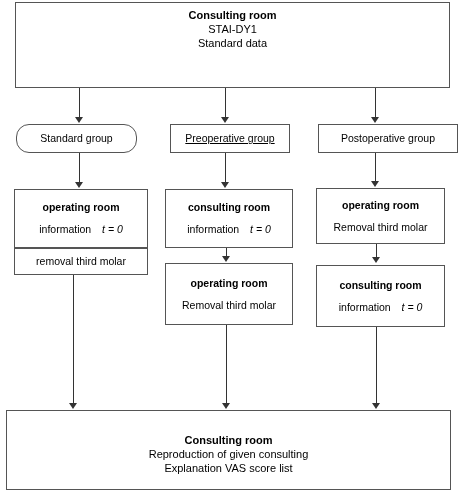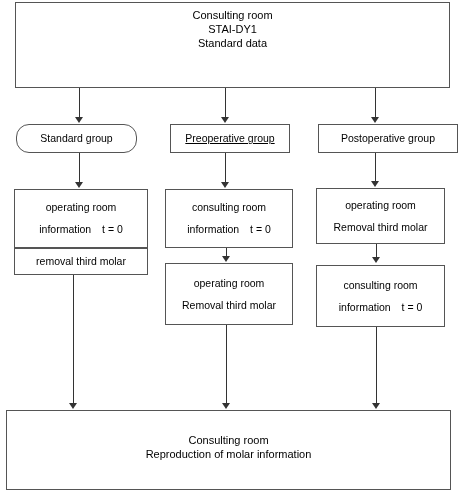--- a/index.html
+++ b/index.html
@@ -2,22 +2,22 @@
 <html><head>
 <meta charset="utf-8">
 <style>
   html,body{margin:0;padding:0;background:#ffffff;}
   body{width:458px;height:499px;position:relative;overflow:hidden;
        font-family:"Liberation Sans","DejaVu Sans",sans-serif;color:#000;}
   #canvas{position:absolute;left:0;top:0;width:458px;height:499px;}
   .box{position:absolute;box-sizing:border-box;border:1px solid #555;background:#fff;
        display:flex;flex-direction:column;align-items:center;justify-content:center;}
   .box .ln{display:block;width:100%;text-align:center;line-height:13px;}
-  .ttl{font-weight:normal;}
-  .ital{margin-left:8px;}
+  .ttl{font-weight:bold;}
+  .ital{font-style:italic;margin-left:8px;}
   .vline{position:absolute;background:#333;width:1px;}
   .arrowhead{position:absolute;width:0;height:0;border-left:4px solid transparent;
              border-right:4px solid transparent;border-top:6px solid #333;}
   #topbox{left:15px;top:2px;width:435px;height:86px;font-size:11px;justify-content:flex-start;padding-top:5px;}
   #topbox .ln{line-height:14px;}
   #grp-std{left:16px;top:124px;width:121px;height:29px;font-size:10.5px;border-radius:13px;}
   #grp-pre{left:170px;top:124px;width:120px;height:29px;font-size:10.5px;text-decoration:underline;}
   #grp-post{left:318px;top:124px;width:140px;height:29px;font-size:10.5px;}
   #l-op{left:14px;top:189px;width:134px;height:59px;font-size:10.5px;}
   #l-rm{left:14px;top:248px;width:134px;height:27px;font-size:10.5px;}
@@ -100,16 +100,17 @@
   <div class="box" id="r-cons">
     <span class="ln ttl">consulting room</span>
     <span class="gap"></span>
     <span class="ln"><span>information </span><span class="ital">t = 0</span></span>
   </div>
   <div class="vline" style="left:376px;top:327px;height:77px;"></div>
   <div class="arrowhead" style="left:372px;top:403px;"></div>
 
   <div class="box" id="bottombox">
     <span class="ln ttl">Consulting room</span>
-    <span class="ln">Reproduction of molar information</span>
+    <span class="ln">Reproduction of given consulting</span>
+    <span class="ln">Explanation VAS score list</span>
   </div>
 
 </div>
 
 </body></html>

